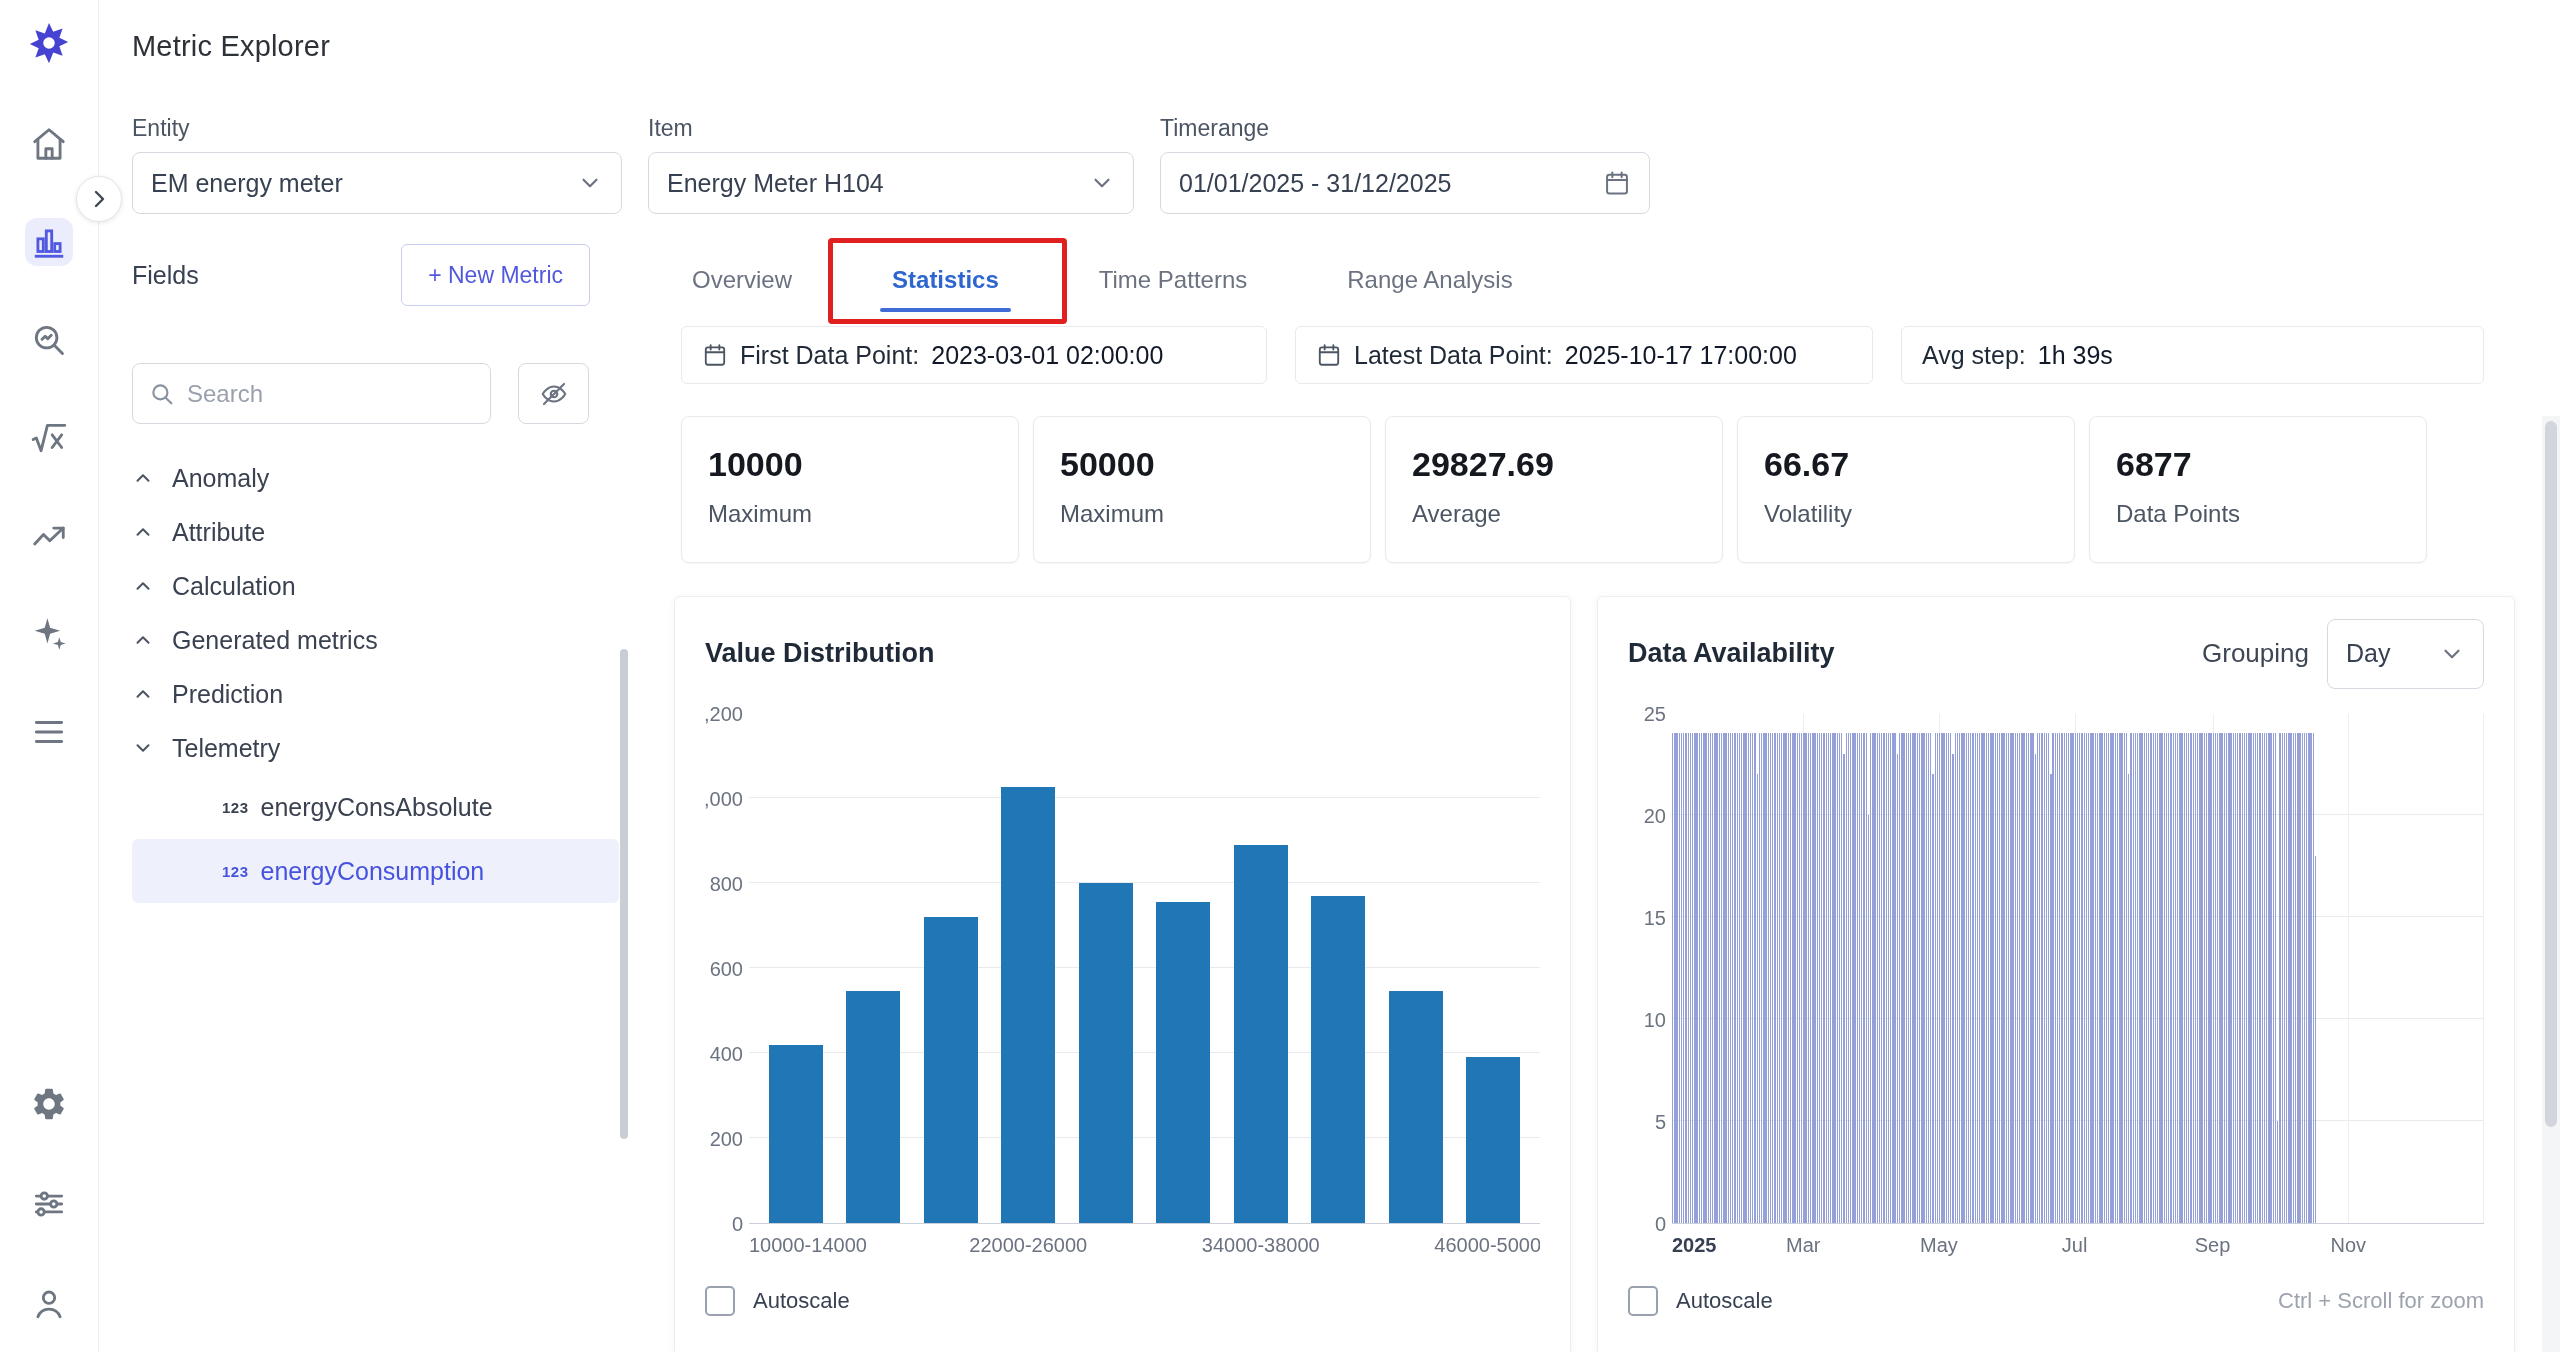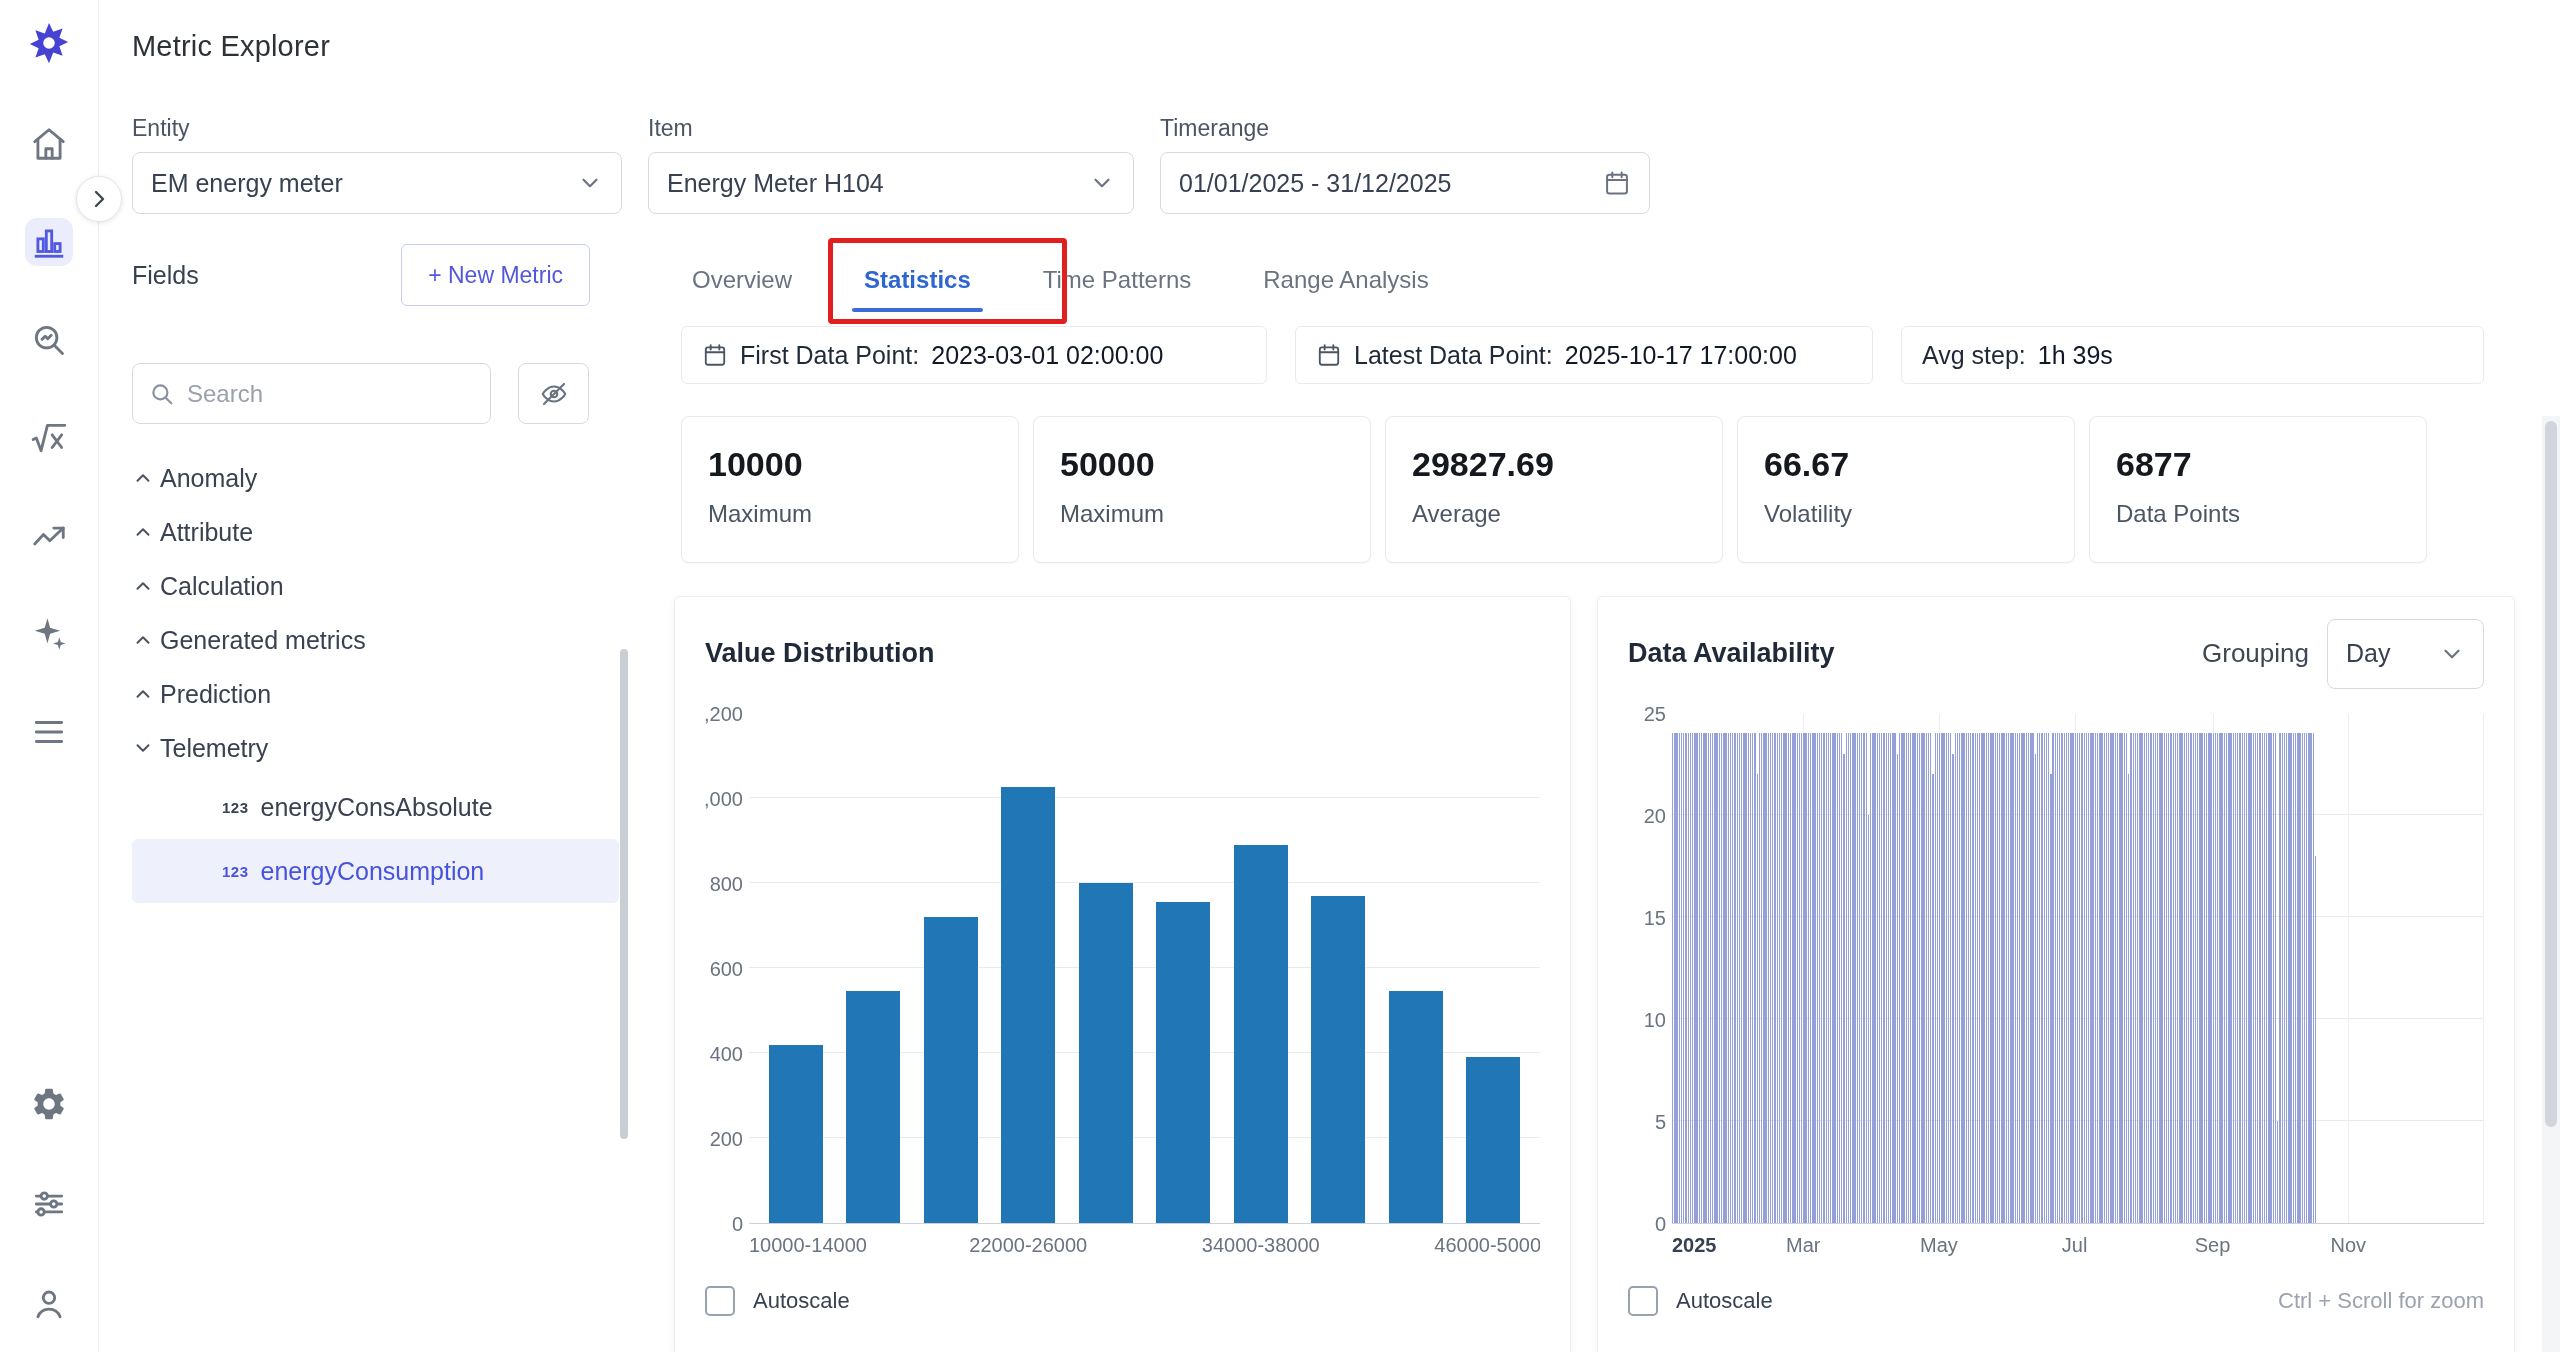--- a/index.html
+++ b/index.html
@@ -38,30 +38,30 @@
   .fields-title{font-size:25px;color:#374151}
   .new-metric{height:62px;padding:0 26px;border:1px solid #c9cdf2;background:#fff;border-radius:6px;color:#5158dd;font-size:23px;cursor:pointer;font-family:inherit}
   .search-row{display:flex;gap:27px;margin-top:57px;align-items:center}
   .search-box{width:359px;height:61px;border:1px solid #d6dae0;border-radius:8px;display:flex;align-items:center;padding:0 16px;gap:12px;background:#fff}
   .search-box svg{width:26px;height:26px;color:#8a93a1;flex:none}
   .search-box input{border:0;outline:0;font-size:24px;color:#374151;width:100%;font-family:inherit}
   .search-box input::placeholder{color:#9aa1ad}
   .eye-btn{width:71px;height:61px;border:1px solid #d6dae0;border-radius:8px;background:#fff;display:flex;align-items:center;justify-content:center;color:#6b7280;cursor:pointer}
   .eye-btn svg{width:30px;height:30px}
   .tree{margin-top:27px}
-  .tree-group{height:54px;display:flex;align-items:center;gap:6px;font-size:25px;color:#3a4150;cursor:pointer}
+  .tree-group{height:54px;display:flex;align-items:center;gap:18px;font-size:25px;color:#3a4150;cursor:pointer}
   .tree-caret{width:22px;height:22px;color:#4b5563;flex:none}
   .tree-child{height:64px;display:flex;align-items:center;gap:12px;padding-left:90px;font-size:25px;color:#3a4150;cursor:pointer;margin-right:11px;border-radius:6px}
   .tree-child.selected{background:#eef0fc;color:#4753dd}
   .num-badge{font-size:15px;font-weight:700;letter-spacing:.5px}
   .fields-scroll{position:absolute;right:2px;top:405px;width:8px;height:490px;background:#c9cdd4;border-radius:4px;cursor:pointer}
 
   
   .main{flex:1;min-width:0;position:relative;padding-left:44px}
-  .tabs{display:flex;gap:72px;align-items:center;height:72px;padding-left:18px;position:relative}
+  .tabs{display:flex;gap:100px;align-items:center;height:72px;padding-left:18px;position:relative}
   .tab{font-size:24px;color:#6b7280;cursor:pointer;height:100%;display:flex;align-items:center;position:relative;white-space:nowrap}
   .tab.active{color:#2e66cf;font-weight:700}
   .tab.active::after{content:"";position:absolute;left:-12px;right:-12px;bottom:4px;height:4px;background:#3e6bd6;border-radius:2px}
   .annotation-box{position:absolute;border:5px solid #e01f1f;border-radius:4px;z-index:6;pointer-events:none}
 
   .chips{display:flex;gap:28px;margin:10px 0 0 7px}
   .chip{height:58px;border:1px solid #e8eaef;border-radius:6px;background:#fff;display:flex;align-items:center;gap:12px;padding:0 20px;font-size:25px;color:#1f2937;white-space:nowrap}
   .chip:nth-child(1){width:586px}.chip:nth-child(2){width:578px}.chip:nth-child(3){width:583px}
   .chip-icon{width:26px;height:26px;color:#4b5563;flex:none}
   .chip-value{font-weight:400;color:#111827}

